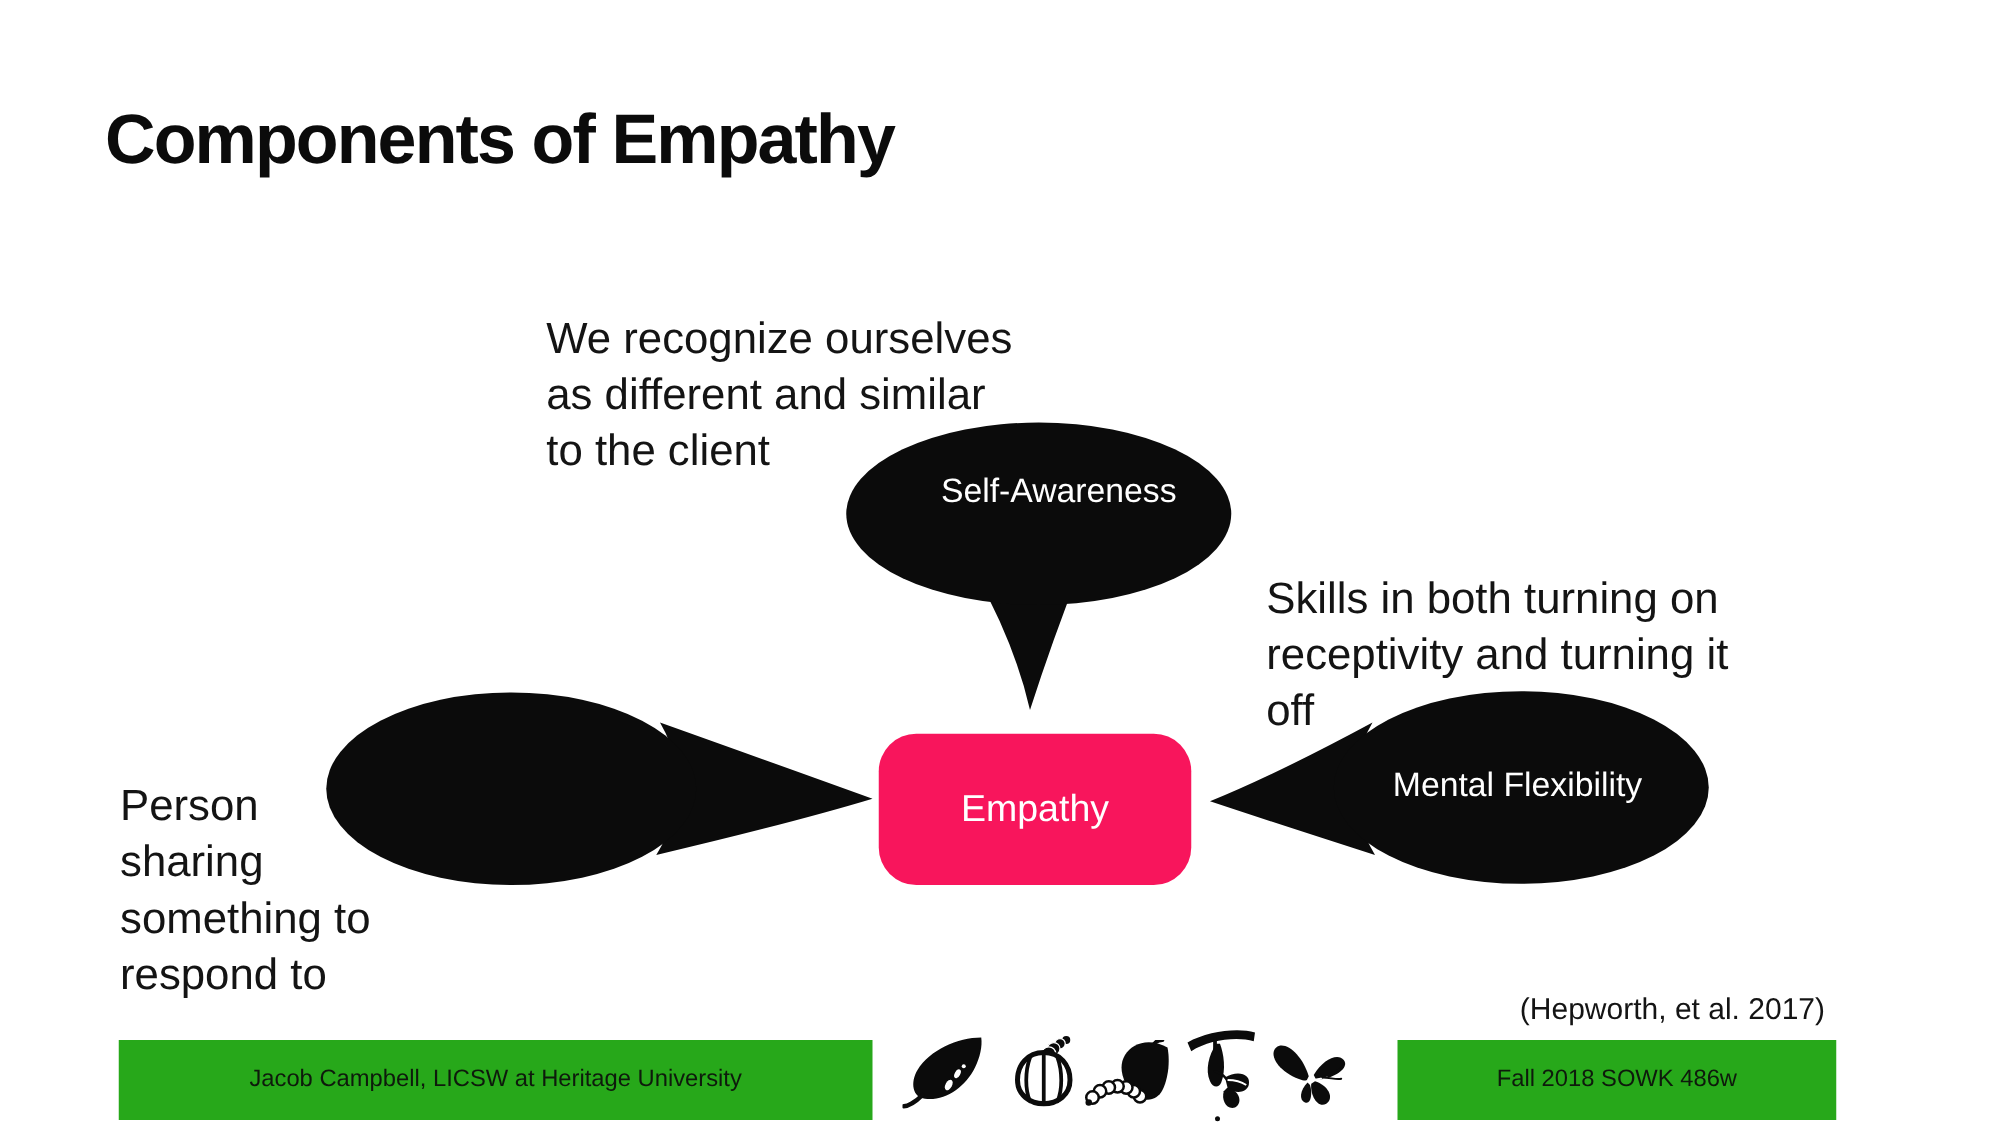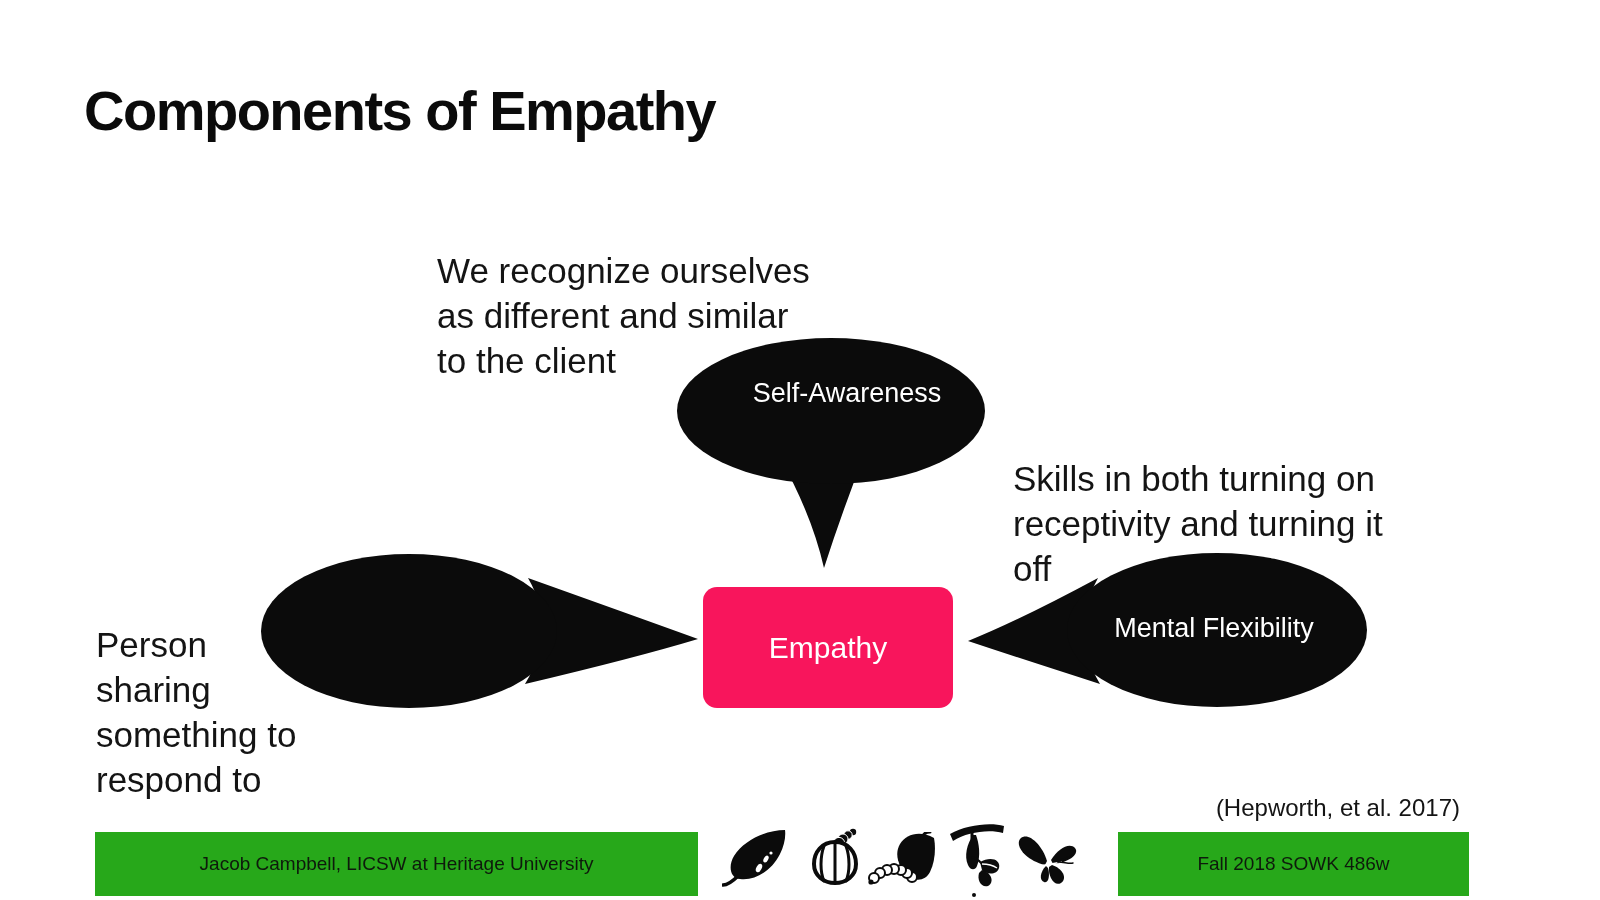--- a/index.html
+++ b/index.html
@@ -31,21 +31,21 @@
   .annotation-top{left:437px;top:248px;}
   .annotation-right{left:1013px;top:456px;}
   .annotation-left{left:96px;top:622px;}
   .bubbles-svg{position:absolute;left:0;top:0;}
   .bubble-label{
     position:absolute;transform:translate(-50%,-50%);
     color:#ffffff;font-size:27px;white-space:nowrap;
   }
   .empathy-box{
     position:absolute;left:703px;top:587px;width:250px;height:121px;
-    background:var(--empathy-pink);border-radius:14px;
+    background:var(--empathy-pink);border-radius:30px;
     display:flex;align-items:center;justify-content:center;
   }
   .empathy-box span{color:#ffffff;font-size:30px;}
   .citation{
     position:absolute;right:140px;top:794px;
     font-size:24px;color:var(--text-black);white-space:nowrap;
   }
   .footer-bar{
     position:absolute;top:832px;height:64px;
     background:var(--footer-green);

